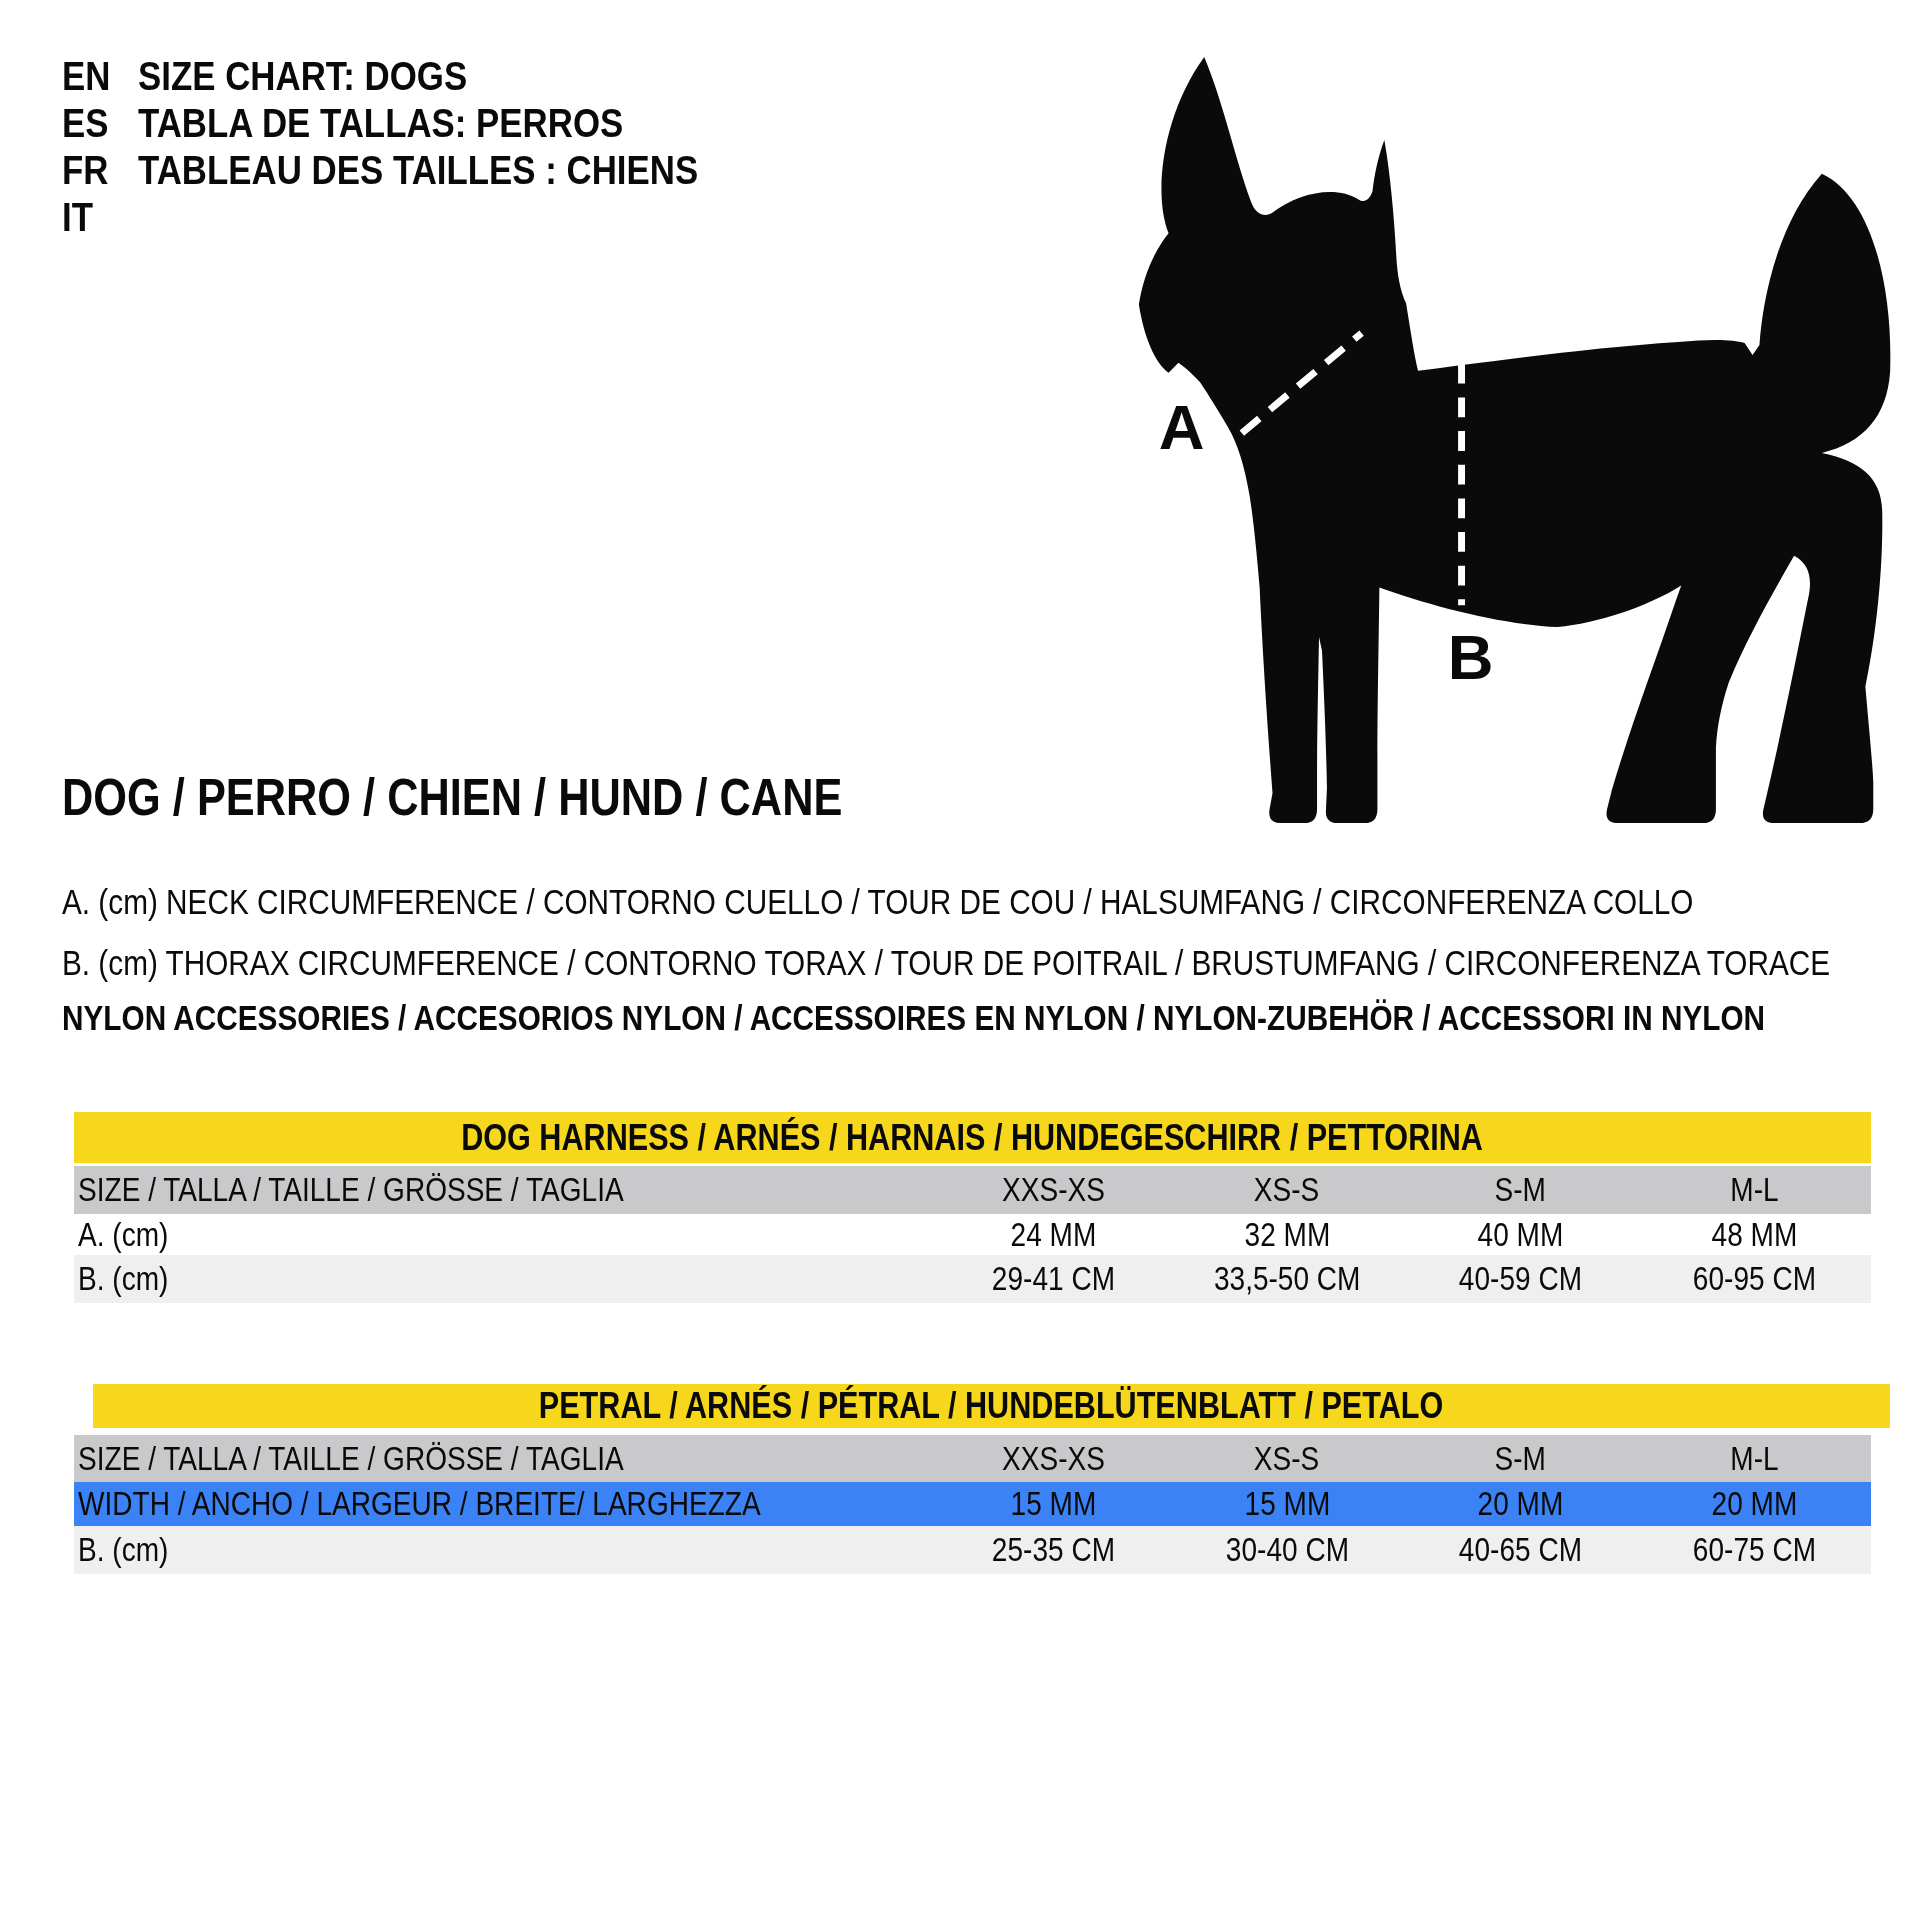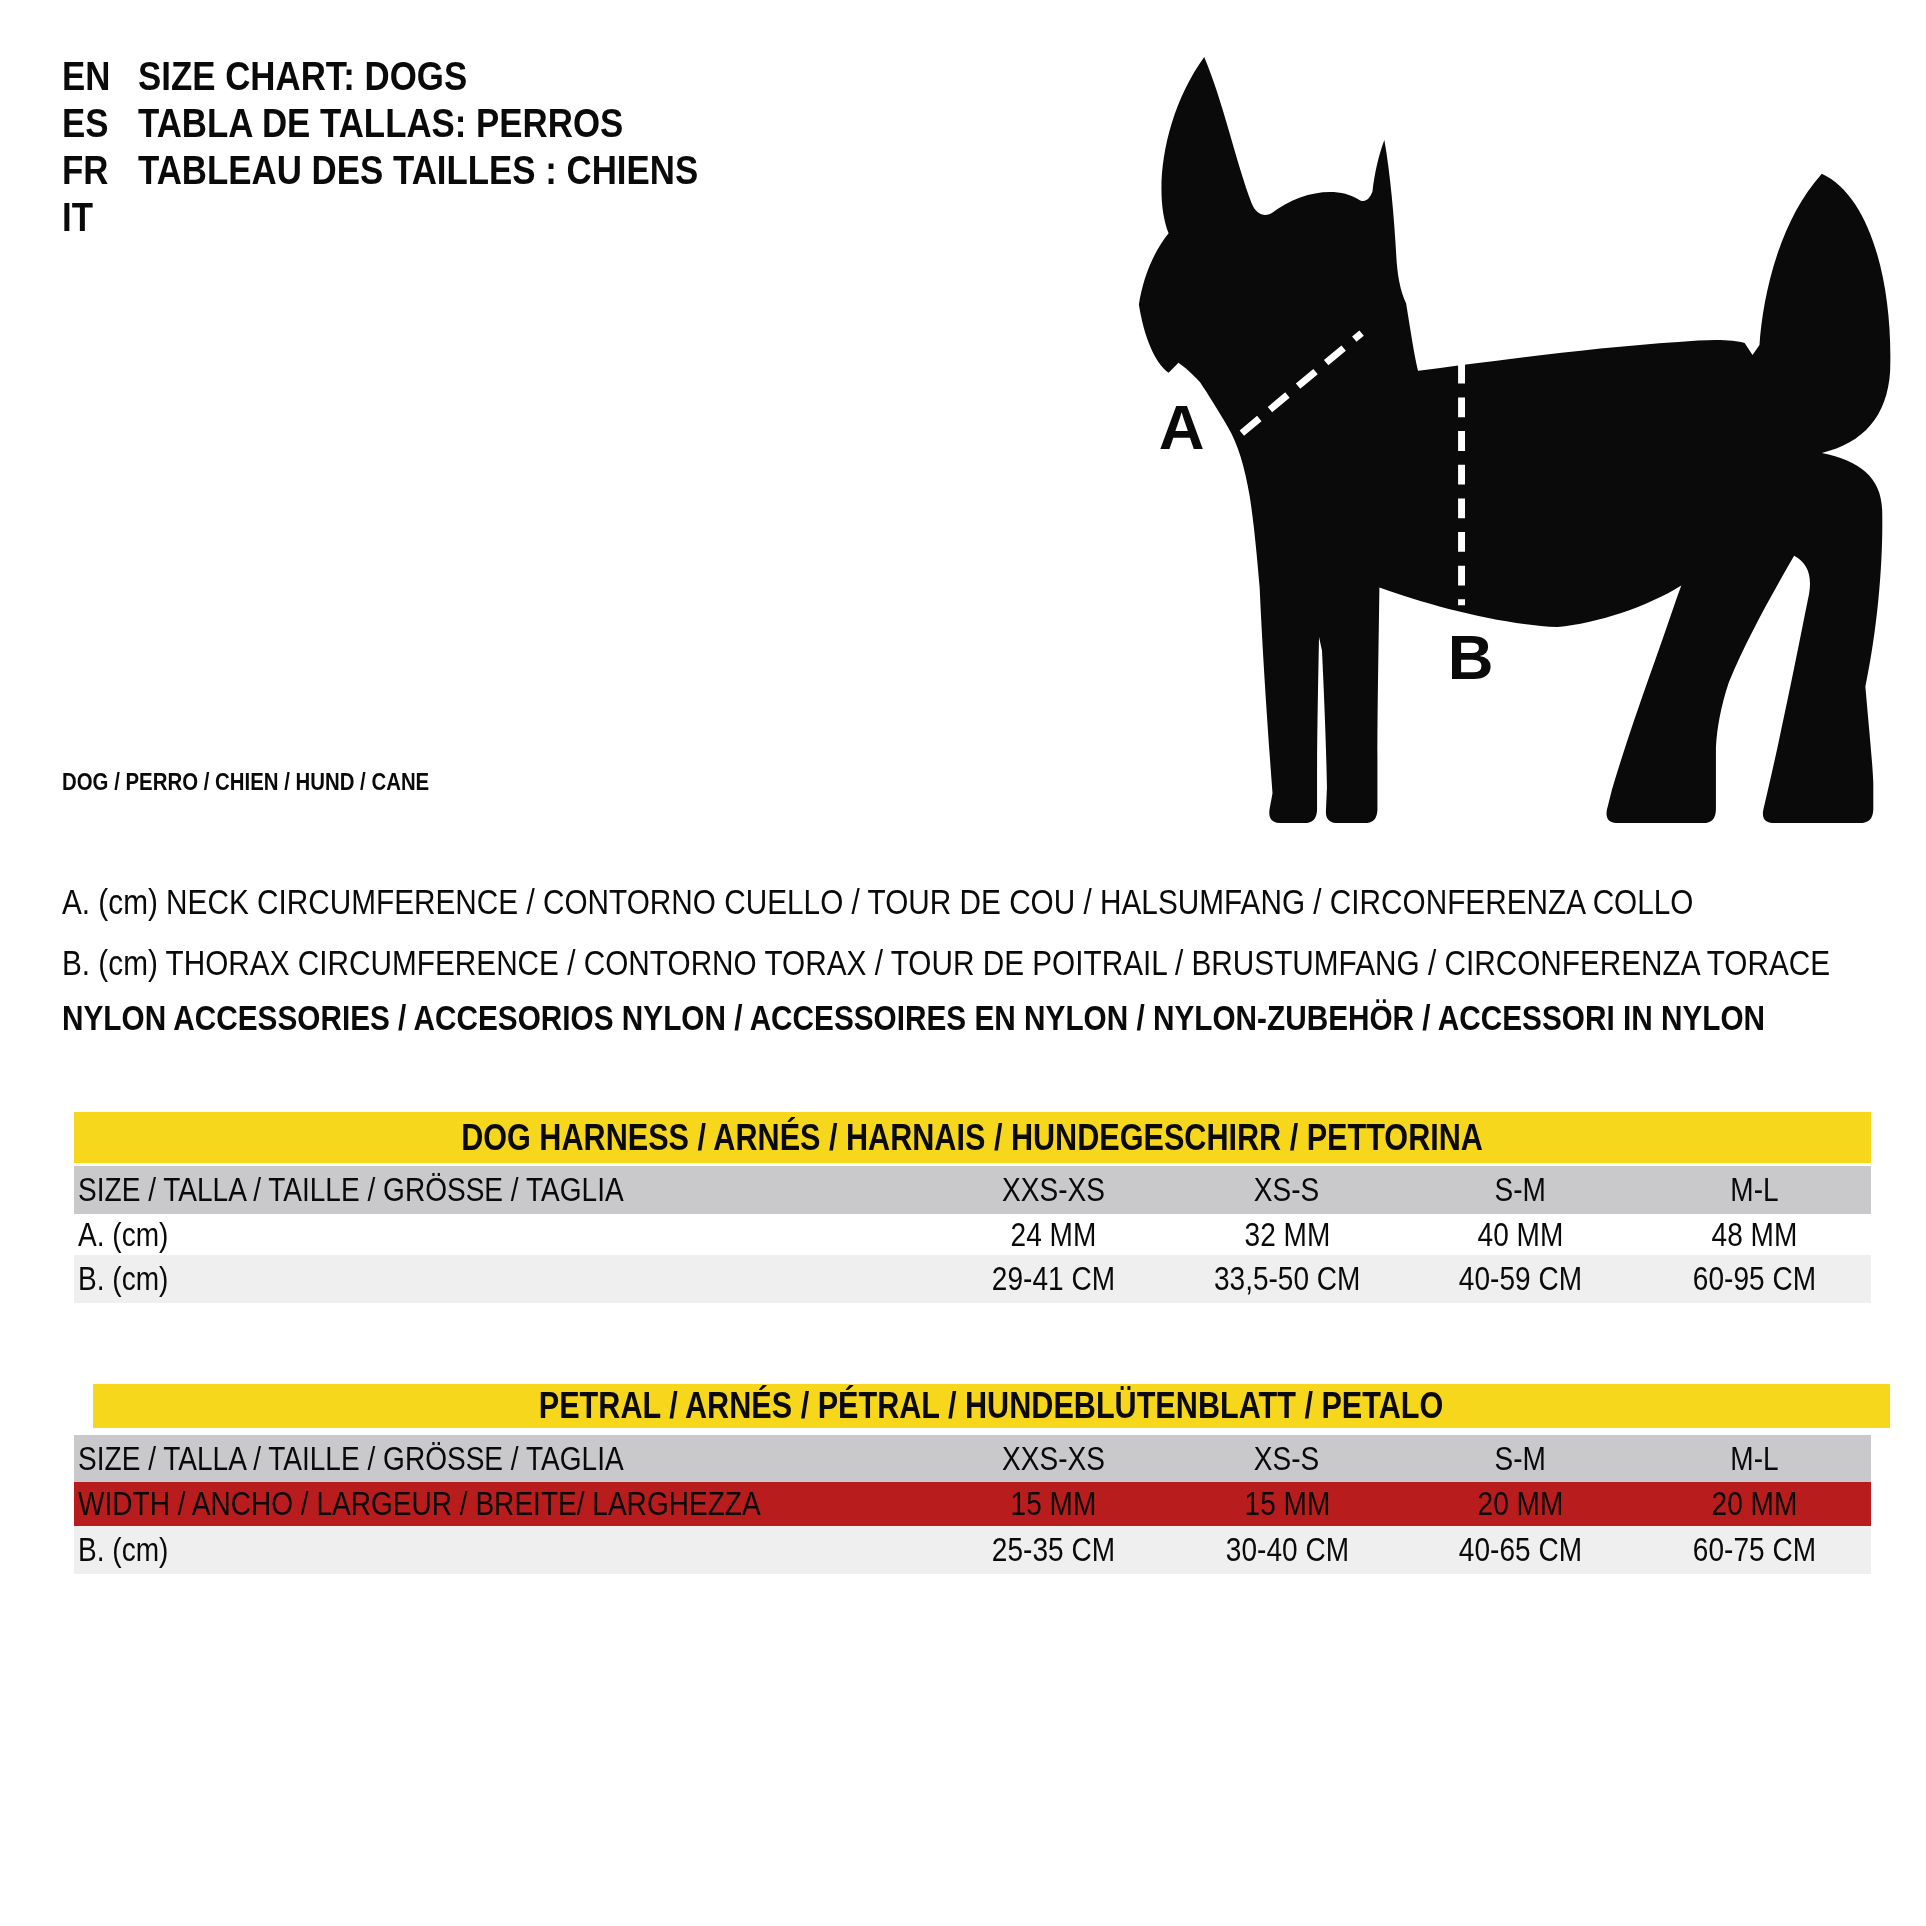--- a/index.html
+++ b/index.html
@@ -13,21 +13,21 @@
   }
   .abs{position:absolute;}
   
   .cl{display:inline-block;transform:scaleX(0.85);transform-origin:0 50%;white-space:nowrap;}
   .cx{display:inline-block;transform:scaleX(0.85);transform-origin:50% 50%;white-space:nowrap;}
   
   .langlist{left:62px;top:53px;font-size:41px;line-height:47px;font-weight:bold;}
   .langrow{display:flex;}
   .langrow .code{width:76px;flex:0 0 76px;}
   
-  .caption{left:62px;top:768px;font-size:24px;font-weight:bold;}
+  .caption{left:62px;top:768px;font-size:51px;font-weight:bold;}
   
   .legend-a{left:62px;top:882px;font-size:35px;}
   .legend-b{left:62px;top:943px;font-size:35px;}
   .legend-nylon{left:62px;top:998px;font-size:35px;font-weight:bold;}
   
   .tbl{left:74px;width:1797px;}
   .tbl-title{display:flex;align-items:center;justify-content:center;font-weight:bold;font-size:36px;}
   .trow{display:flex;align-items:center;font-size:33px;}
   .trow .lab{width:48%;flex:0 0 48%;padding-left:4px;box-sizing:border-box;text-align:left;}
   .trow .val{width:13%;flex:0 0 13%;text-align:center;}
@@ -156,21 +156,21 @@
 <div class="abs tbl tbl-title" style="top:1384px;height:44px;background:#F6D71C;margin-left:19px;">
   <span class="cx">PETRAL / ARNÉS  / PÉTRAL / HUNDEBLÜTENBLATT / PETALO</span>
 </div>
 <div class="abs tbl trow" style="top:1435px;height:48px;background:#C9C9CB;">
   <div class="lab"><span class="cl">SIZE / TALLA / TAILLE / GRÖSSE / TAGLIA</span></div>
   <div class="val"><span class="cx">XXS-XS</span></div>
   <div class="val"><span class="cx">XS-S</span></div>
   <div class="val"><span class="cx">S-M</span></div>
   <div class="val"><span class="cx">M-L</span></div>
 </div>
-<div class="abs tbl trow" style="top:1482px;height:44px;background:#b91c1c;">
+<div class="abs tbl trow" style="top:1482px;height:44px;background:#3b82f6;">
   <div class="lab"><span class="cl">WIDTH / ANCHO / LARGEUR / BREITE/ LARGHEZZA</span></div>
   <div class="val"><span class="cx">15 MM</span></div>
   <div class="val"><span class="cx">15 MM</span></div>
   <div class="val"><span class="cx">20 MM</span></div>
   <div class="val"><span class="cx">20 MM</span></div>
 </div>
 <div class="abs tbl trow" style="top:1526px;height:48px;background:#EFEFEF;">
   <div class="lab"><span class="cl">B. (cm)</span></div>
   <div class="val"><span class="cx">25-35 CM</span></div>
   <div class="val"><span class="cx">30-40 CM</span></div>

